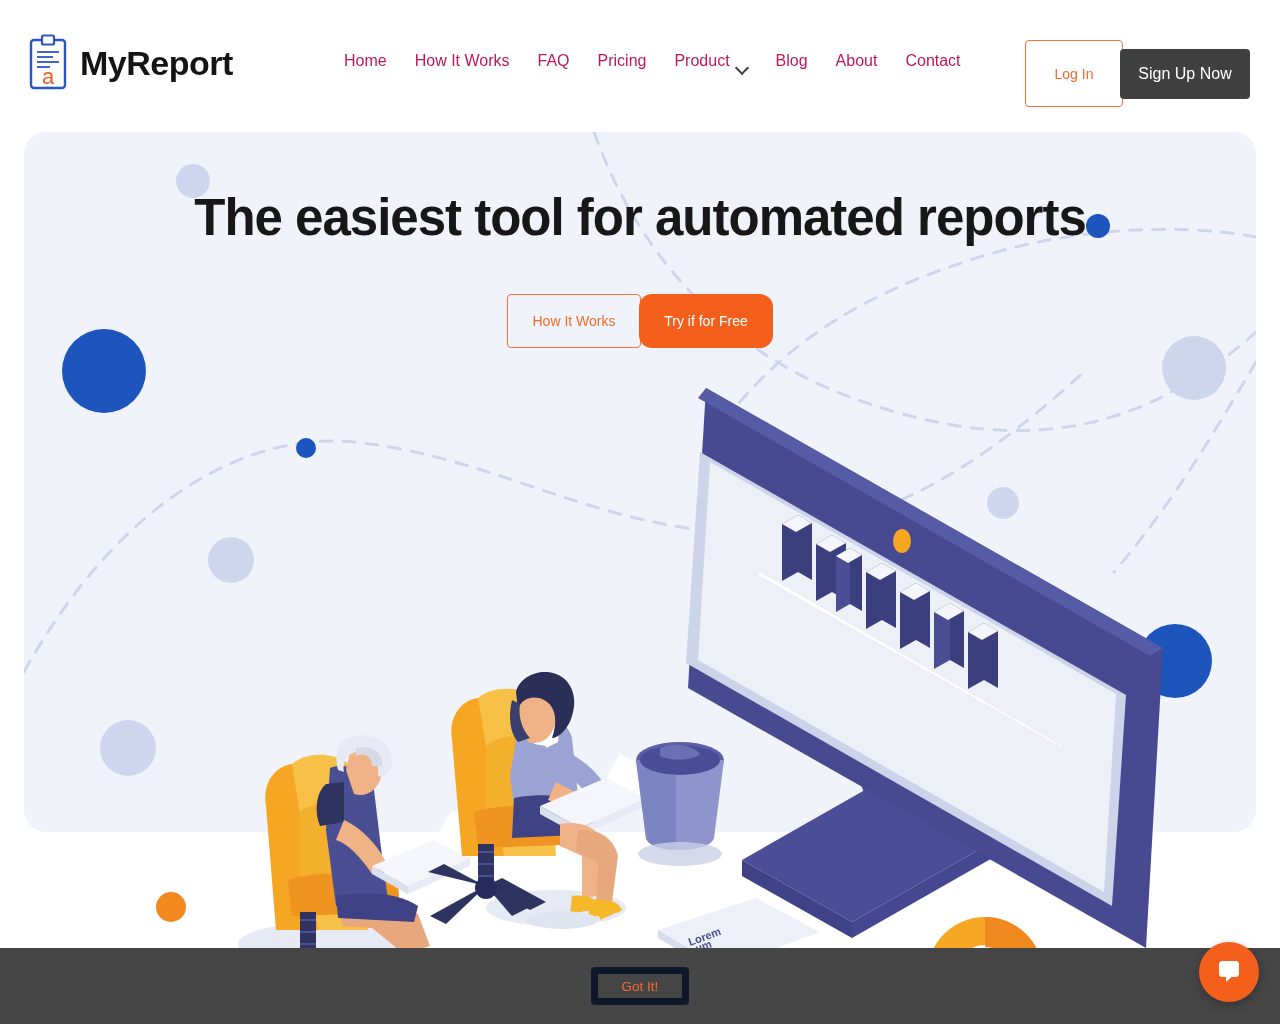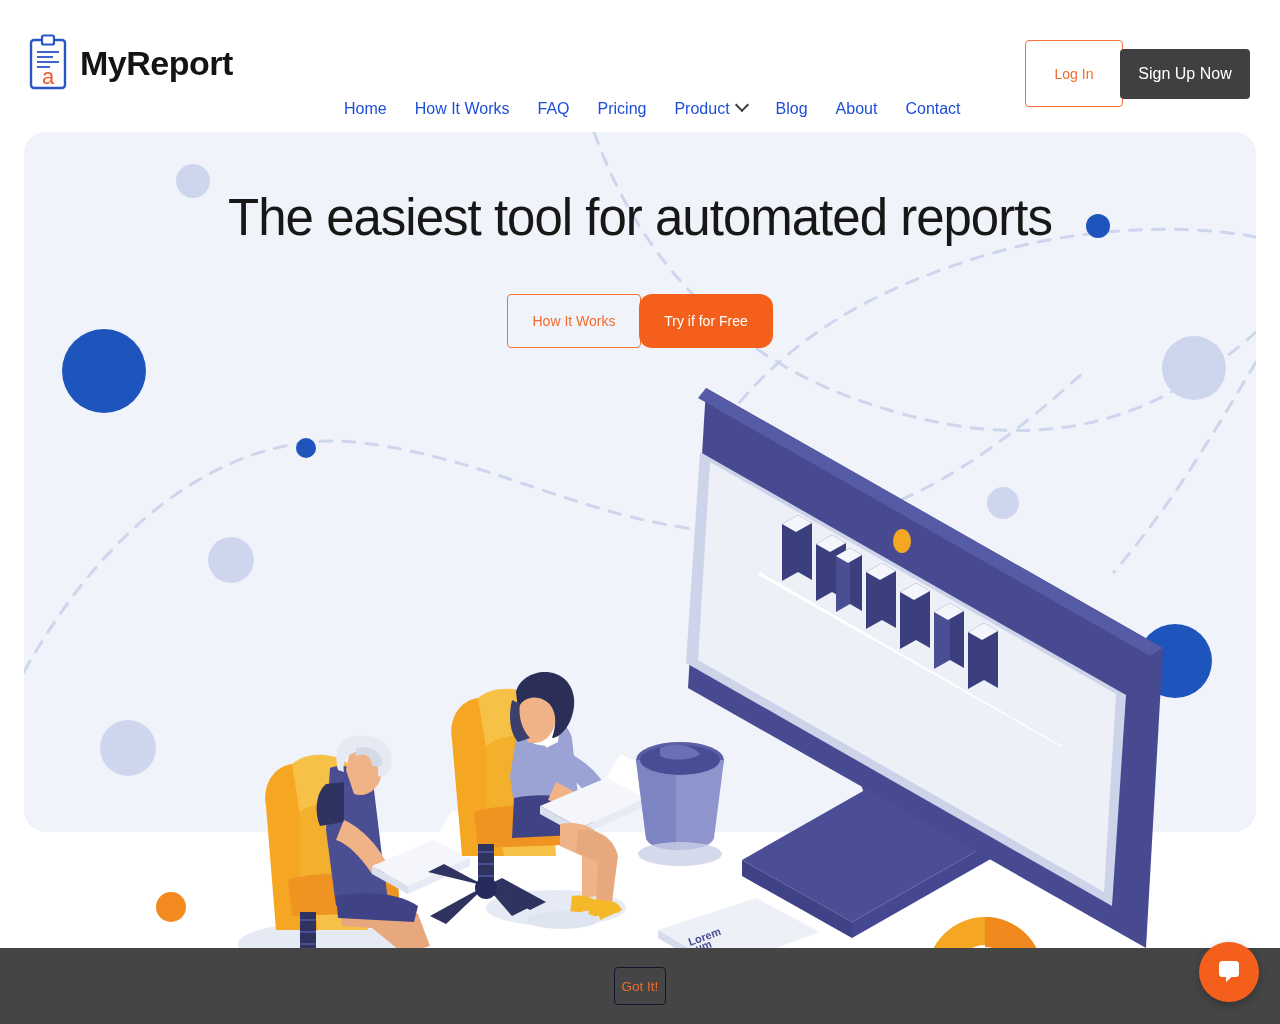--- a/index.html
+++ b/index.html
@@ -16,22 +16,22 @@
     position:absolute; top:0; left:0; width:1280px; height:132px;
     background:#ffffff; z-index:40;
     display:flex; align-items:center;
   }
   .brand { position:absolute; left:28px; top:34px; display:flex; align-items:center; gap:12px; }
   .brand-mark { width:40px; height:58px; position:relative; }
   .brand-name { font-size:34px; font-weight:700; color:#141414; letter-spacing:-0.5px; line-height:1; }
 
   .nav { position:absolute; left:330px; top:52px; display:flex; align-items:center; gap:0px; }
   .nav-item {
-    font-size:16px; color:#1d4ed8; padding:0 14px; cursor:pointer;
-    display:flex; align-items:flex-start; gap:7px; white-space:nowrap;margin-top:48px;
+    font-size:16px; color:#be185d; padding:0 14px; cursor:pointer;
+    display:flex; align-items:flex-end; gap:7px; white-space:nowrap;
   }
   .chev { display:inline-block; width:11px; height:7px; position:relative; }
   .chev::before {
     content:""; position:absolute; left:0; top:0;
     width:8px; height:8px; border-right:2px solid #3d3d3d; border-bottom:2px solid #3d3d3d;
     transform:rotate(45deg);
   }
 
   .auth { position:absolute; right:30px; top:40px; display:flex; align-items:center; gap:0px; }
   .btn-login {
@@ -48,21 +48,21 @@
 
   
   .hero {
     position:absolute; left:24px; top:132px; width:1232px; height:700px;
     background:#f1f3fb; border-radius:22px; overflow:visible;
   }
   .hero-clip { position:absolute; inset:0; border-radius:22px; overflow:hidden; }
 
   .hero-title {
     position:absolute; left:0; right:0; top:56px;
-    text-align:center; font-size:51px; font-weight:400; color:#171717;
+    text-align:center; font-size:51px; font-weight:700; color:#171717;
     letter-spacing:-1px; z-index:12;
   }
 
   .hero-cta { position:absolute; left:0; right:0; top:162px; display:flex; justify-content:center; gap:0px; z-index:12; }
   .btn-how {
     width:134px; height:54px; border:1px solid #f2743a; border-radius:4px;
     background:transparent; color:#f26b2a; font-size:14px;
     display:flex; align-items:center; justify-content:center; cursor:pointer;
   }
   .btn-try {
@@ -75,21 +75,21 @@
   .dot { position:absolute; border-radius:50%; }
 
   
   .cookiebar {
     position:absolute; left:0; bottom:0; width:1280px; height:76px;
     background:#454545; z-index:60;
     display:flex; align-items:center; justify-content:center; gap:26px;
   }
   .cookie-text { color:#ededed; font-size:14.5px; }
   .btn-got {
-    width:52px; height:38px; border:1px solid #0f172a; border-radius:4px;
+    width:98px; height:38px; border:7px solid #0f172a; border-radius:4px;
     background:transparent; color:#f16a32; font-size:13.5px;
     display:flex; align-items:center; justify-content:center; cursor:pointer;
   }
 
   
   .chat {
     position:absolute; right:21px; bottom:22px; width:60px; height:60px;
     border-radius:50%; background:#f4601c; z-index:70; cursor:pointer;
     display:flex; align-items:center; justify-content:center;
     box-shadow:0 3px 10px rgba(0,0,0,.25);

